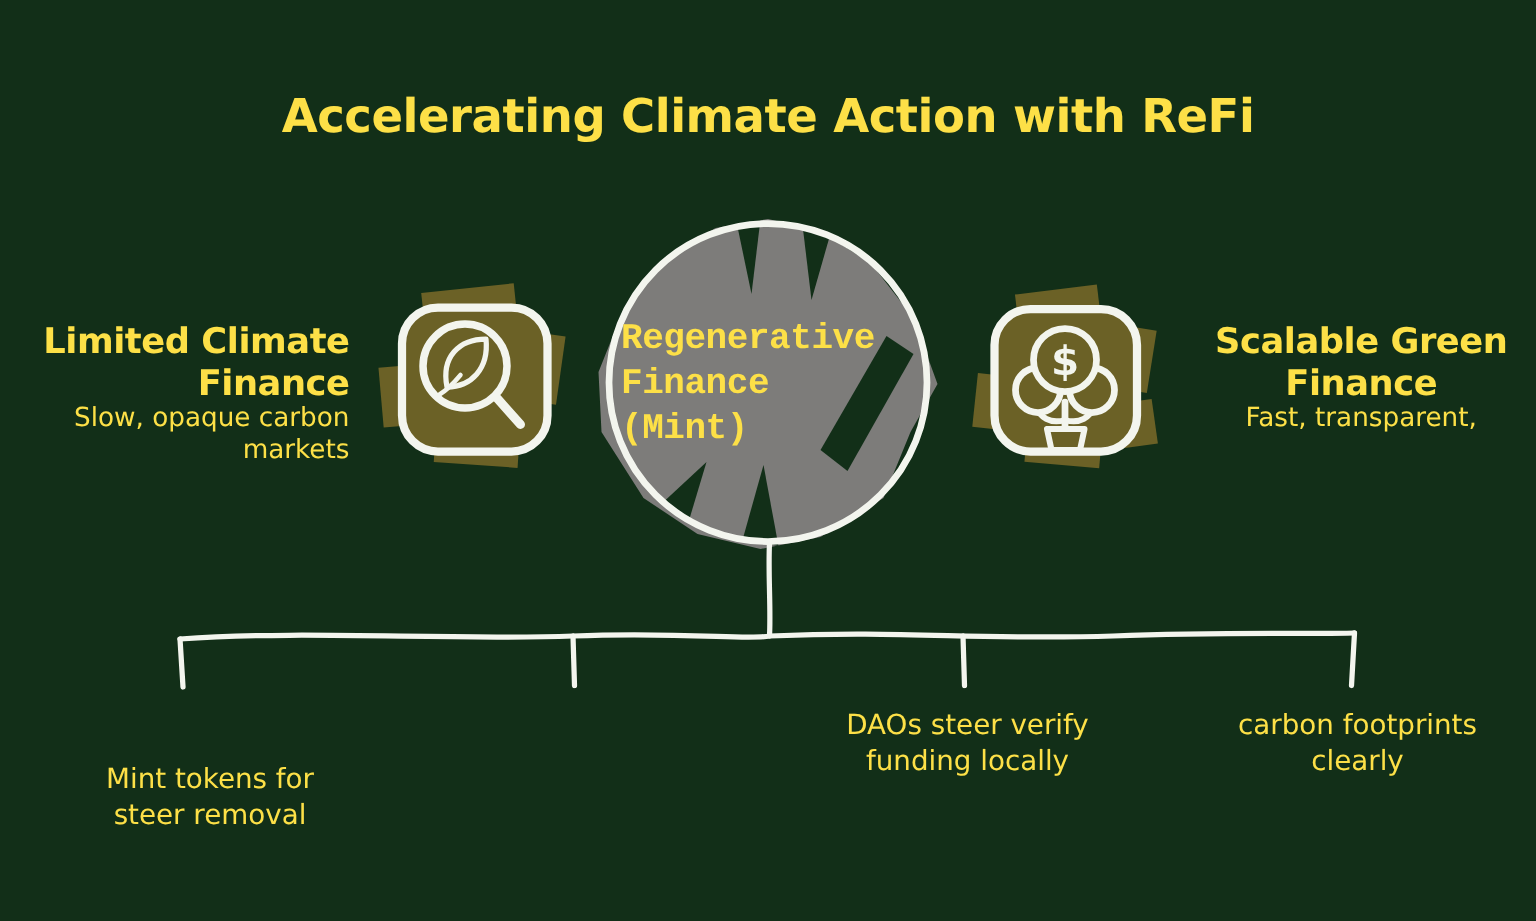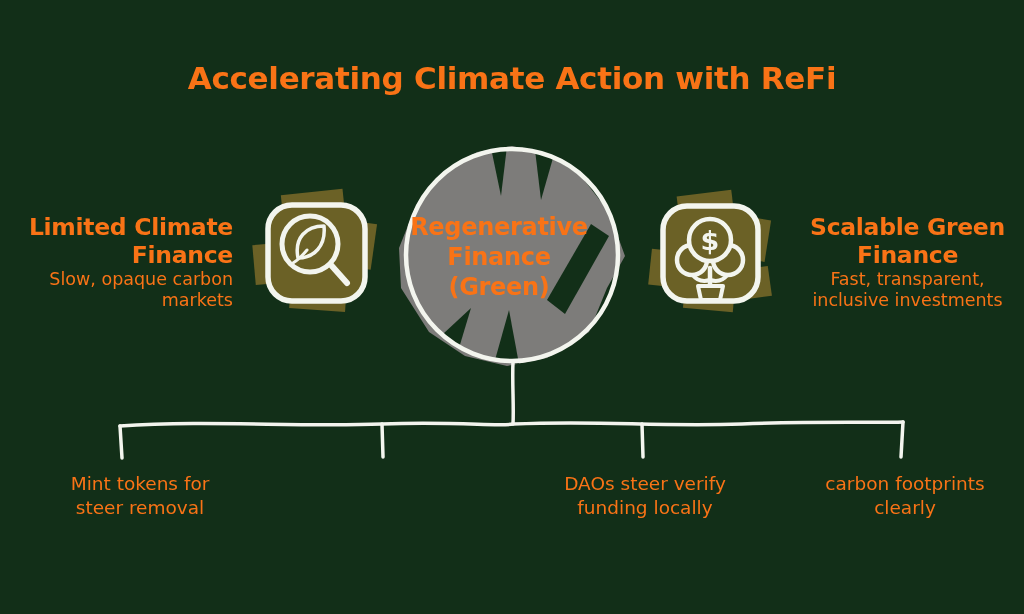--- a/index.html
+++ b/index.html
@@ -2,43 +2,44 @@
 <html><head>
 <meta charset="utf-8">
 <style>
   html,body{margin:0;padding:0;}
   .canvas{
     position:relative;
     width:1024px;height:614px;
     background:#122f18;
     overflow:hidden;
     font-family:"DejaVu Sans", sans-serif;
-    color:#f97316;
+    color:#fde047;
   }
   .title{
     position:absolute; top:60px; left:0; width:1024px;
     text-align:center;
     font-size:31px; font-weight:bold; letter-spacing:-0.3px;
   }
   .abs{position:absolute;}
   .side-text{position:absolute; top:213px;}
   .side-text.left{left:0; width:233px; text-align:right;}
   .side-text.right{left:790px; width:235px; text-align:center;}
   .side-heading{font-size:23.5px; font-weight:bold; line-height:28px; letter-spacing:-0.3px;}
   .side-sub{margin-top:0; font-size:17.5px; line-height:21px;}
   .center-label{
-    position:absolute; top:212px; left:384px; width:230px;
-    text-align:center; font-size:24px; font-weight:bold; line-height:30px;
+    position:absolute; top:212px; left:414px; width:230px;
+    text-align:left; font-size:24px; font-weight:bold; line-height:30px;
     letter-spacing:-0.3px;
+    font-family:Liberation Mono, monospace;
   }
   .branch{
     position:absolute; top:472px;
     text-align:center; font-size:18.5px; line-height:24px;
   }
-  .branch.b1{left:25px;  width:230px;}
+  .branch.b1{left:25px;  width:230px;margin-top:36px;}
   .branch.b2{left:251px; width:240px;}
   .branch.b3{left:525px; width:240px;}
   .branch.b4{left:790px; width:230px;}
   .line-block{display:block;}
 </style>
 </head>
 <body>
 
 <div class="canvas">
 
@@ -50,21 +51,21 @@
     <path d="M140,12 L158,20 L146,62 Z" fill="#122f18"></path>
     <path d="M196,86 L214,98 L170,176 L152,162 Z" fill="#122f18"></path>
     <path d="M100,222 L124,226 L114,172 Z" fill="#122f18"></path>
     <path d="M48,196 L64,210 L76,170 Z" fill="#122f18"></path>
     <circle cx="117" cy="117" r="106" fill="none" stroke="#f3f5ee" stroke-width="4.5"></circle>
   </svg>
 
   <div class="center-label">
     <span class="line-block">Regenerative</span>
     <span class="line-block">Finance</span>
-    <span class="line-block">(Green)</span>
+    <span class="line-block">(Mint)</span>
   </div>
 
   <svg class="abs" style="left:248px; top:186px;" width="132" height="132" viewBox="0 0 132 132">
     <rect x="34" y="6" width="62" height="26" fill="#6b6126" transform="rotate(-6 65 19)"></rect>
     <rect x="96" y="36" width="30" height="46" fill="#6b6126" transform="rotate(8 111 59)"></rect>
     <rect x="6" y="58" width="26" height="40" fill="#6b6126" transform="rotate(-5 19 78)"></rect>
     <rect x="42" y="98" width="56" height="26" fill="#6b6126" transform="rotate(4 70 111)"></rect>
     <rect x="20" y="19" width="97" height="96" rx="24" fill="#6b6126" stroke="#f3f5ee" stroke-width="5.5"></rect>
     <circle cx="62" cy="58" r="28" fill="none" stroke="#f3f5ee" stroke-width="5"></circle>
     <line x1="83" y1="79" x2="99" y2="97" stroke="#f3f5ee" stroke-width="6" stroke-linecap="round"></line>
@@ -100,21 +101,20 @@
     </div>
   </div>
 
   <div class="side-text right">
     <div class="side-heading">
       <span class="line-block">Scalable Green</span>
       <span class="line-block">Finance</span>
     </div>
     <div class="side-sub">
       <span class="line-block">Fast, transparent,</span>
-      <span class="line-block">inclusive investments</span>
     </div>
   </div>
 
   <svg class="abs" style="left:85px; top:350px;" width="840" height="115" viewBox="0 0 840 115">
     <g fill="none" stroke="#f3f5ee" stroke-width="3.5" stroke-linecap="round">
       <path d="M428,12 C427,32 429,56 428,74"></path>
       <path d="M35,76 C120,70 210,77 297,74 C370,71 415,77 428,74 C520,70 565,77 657,74 C735,71 790,73 818,72"></path>
       <path d="M35,76 L37,108"></path>
       <path d="M297,74 L298,107"></path>
       <path d="M557,74 L558,107"></path>

